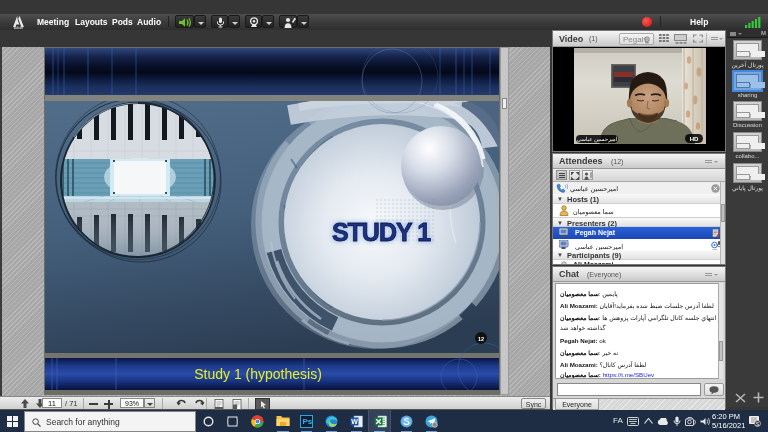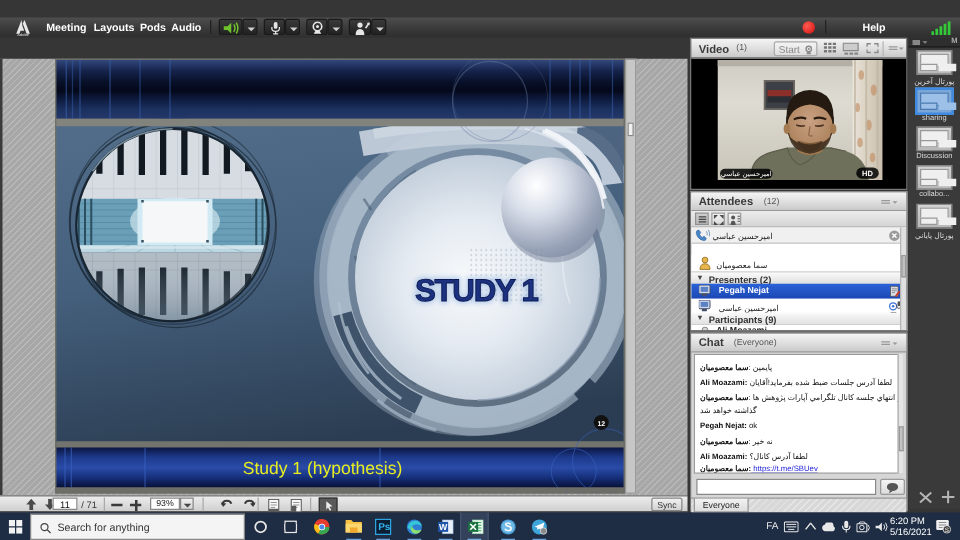--- a/index.html
+++ b/index.html
@@ -411,21 +411,21 @@
         </svg>
     </div>
     <div class="abs" style="left:521px;top:1px;width:25px;height:11px;background:linear-gradient(180deg,#f0f0f0,#d2d2d2);border:1px solid #888;border-radius:2px;font-size:7px;color:#333;text-align:center;line-height:11px;">Sync</div>
   </div>
 
   <div id="videopod" class="abs">
     <div class="abs podheader" style="left:0;top:0;width:172px;height:16px;border:none;border-bottom:1px solid #999;">
       <span class="abs" style="left:6px;top:3px;font-size:9px;font-weight:bold;color:#3a3a3a;">Video</span>
       <span class="abs" style="left:36px;top:4px;font-size:7px;color:#555;">(1)</span>
       <div class="abs" style="left:66px;top:2px;width:35px;height:12px;border:1px solid #aaa;border-radius:2px;background:linear-gradient(180deg,#f4f4f4,#ddd);">
-        <span style="position:absolute;left:3px;top:1px;font-size:8px;color:#8a8a8a;">Start</span>
+        <span style="position:absolute;left:3px;top:1px;font-size:8px;color:#8a8a8a;">Pegah</span>
         <svg width="8" height="8" viewBox="0 0 12 11" style="position:absolute;right:2px;top:2px;">
           <circle cx="6" cy="4.2" r="3.2" fill="none" stroke="#8a8a8a" stroke-width="1.6"></circle>
           <circle cx="6" cy="4.2" r="1.2" fill="#8a8a8a"></circle>
           <path d="M3 10.5 L9 10.5 L7.5 7.6 L4.5 7.6 Z" fill="#8a8a8a"></path>
         </svg>
       </div>
       <svg class="abs" style="left:106px;top:3px;" width="11" height="10" viewBox="0 0 11 10">
         <g fill="#777">
             <rect x="0" y="0" width="2.6" height="2"></rect>
             <rect x="3.6" y="0" width="2.6" height="2"></rect>
@@ -567,20 +567,24 @@
         <path d="M1 3.5 Q0.8 1.2 3 1 L4.6 3 L3.6 4.4 Q4.2 6 5.8 7 L7.2 6 L9 7.6 Q8.8 9.8 6.8 9.4 Q2 8.4 1 3.5 Z" fill="#4a86c8" stroke="#2c5e9c" stroke-width="0.5"></path>
         <path d="M9 2 Q10.4 3.4 9.6 5.2 M10.6 0.9 Q12.6 3.2 11.4 6" stroke="#7a9cc0" stroke-width="0.8" fill="none"></path>
       </svg>
       <span class="abs" style="left:17px;top:3px;font-size:6.5px;color:#222;">اميرحسين عباسي</span>
       <svg width="9" height="9" viewBox="0 0 9 9" style="position:absolute;right:5px;top:2px;">
         <circle cx="4.5" cy="4.5" r="4.2" fill="#9a9a9a"></circle>
         <path d="M2.8 2.8 L6.2 6.2 M6.2 2.8 L2.8 6.2" stroke="#fff" stroke-width="1"></path>
       </svg>
     </div>
 
+    <div class="abs" style="left:0;top:40px;width:172px;height:10px;background:linear-gradient(180deg,#fafafa,#e2e2e2);border-bottom:1px solid #cfcfcf;">
+      <span class="abs" style="left:4px;top:2px;font-size:6px;color:#444;">▼</span>
+      <span class="abs" style="left:14px;top:1px;font-size:7.5px;font-weight:bold;color:#333;">Hosts (1)</span>
+    </div>
     <div class="abs" style="left:0;top:50px;width:172px;height:13px;background:#fff;">
       <svg width="10" height="11" viewBox="0 0 10 11" style="position:absolute;left:6px;top:1px;">
         <circle cx="5" cy="3" r="2.3" fill="#e8b64c" stroke="#946f23" stroke-width="0.7"></circle>
         <path d="M1 10.5 Q1 6 5 6 Q9 6 9 10.5 Z" fill="#e8b64c" stroke="#946f23" stroke-width="0.7"></path>
       </svg>
       <span class="abs" style="left:20px;top:4px;font-size:6.5px;color:#222;">سما معصوميان</span>
     </div>
 
     <div class="abs" style="left:0;top:63px;width:172px;height:10px;background:linear-gradient(180deg,#fafafa,#e2e2e2);border-top:1px solid #cfcfcf;border-bottom:1px solid #cfcfcf;">
       <span class="abs" style="left:4px;top:2px;font-size:6px;color:#444;">▼</span>

